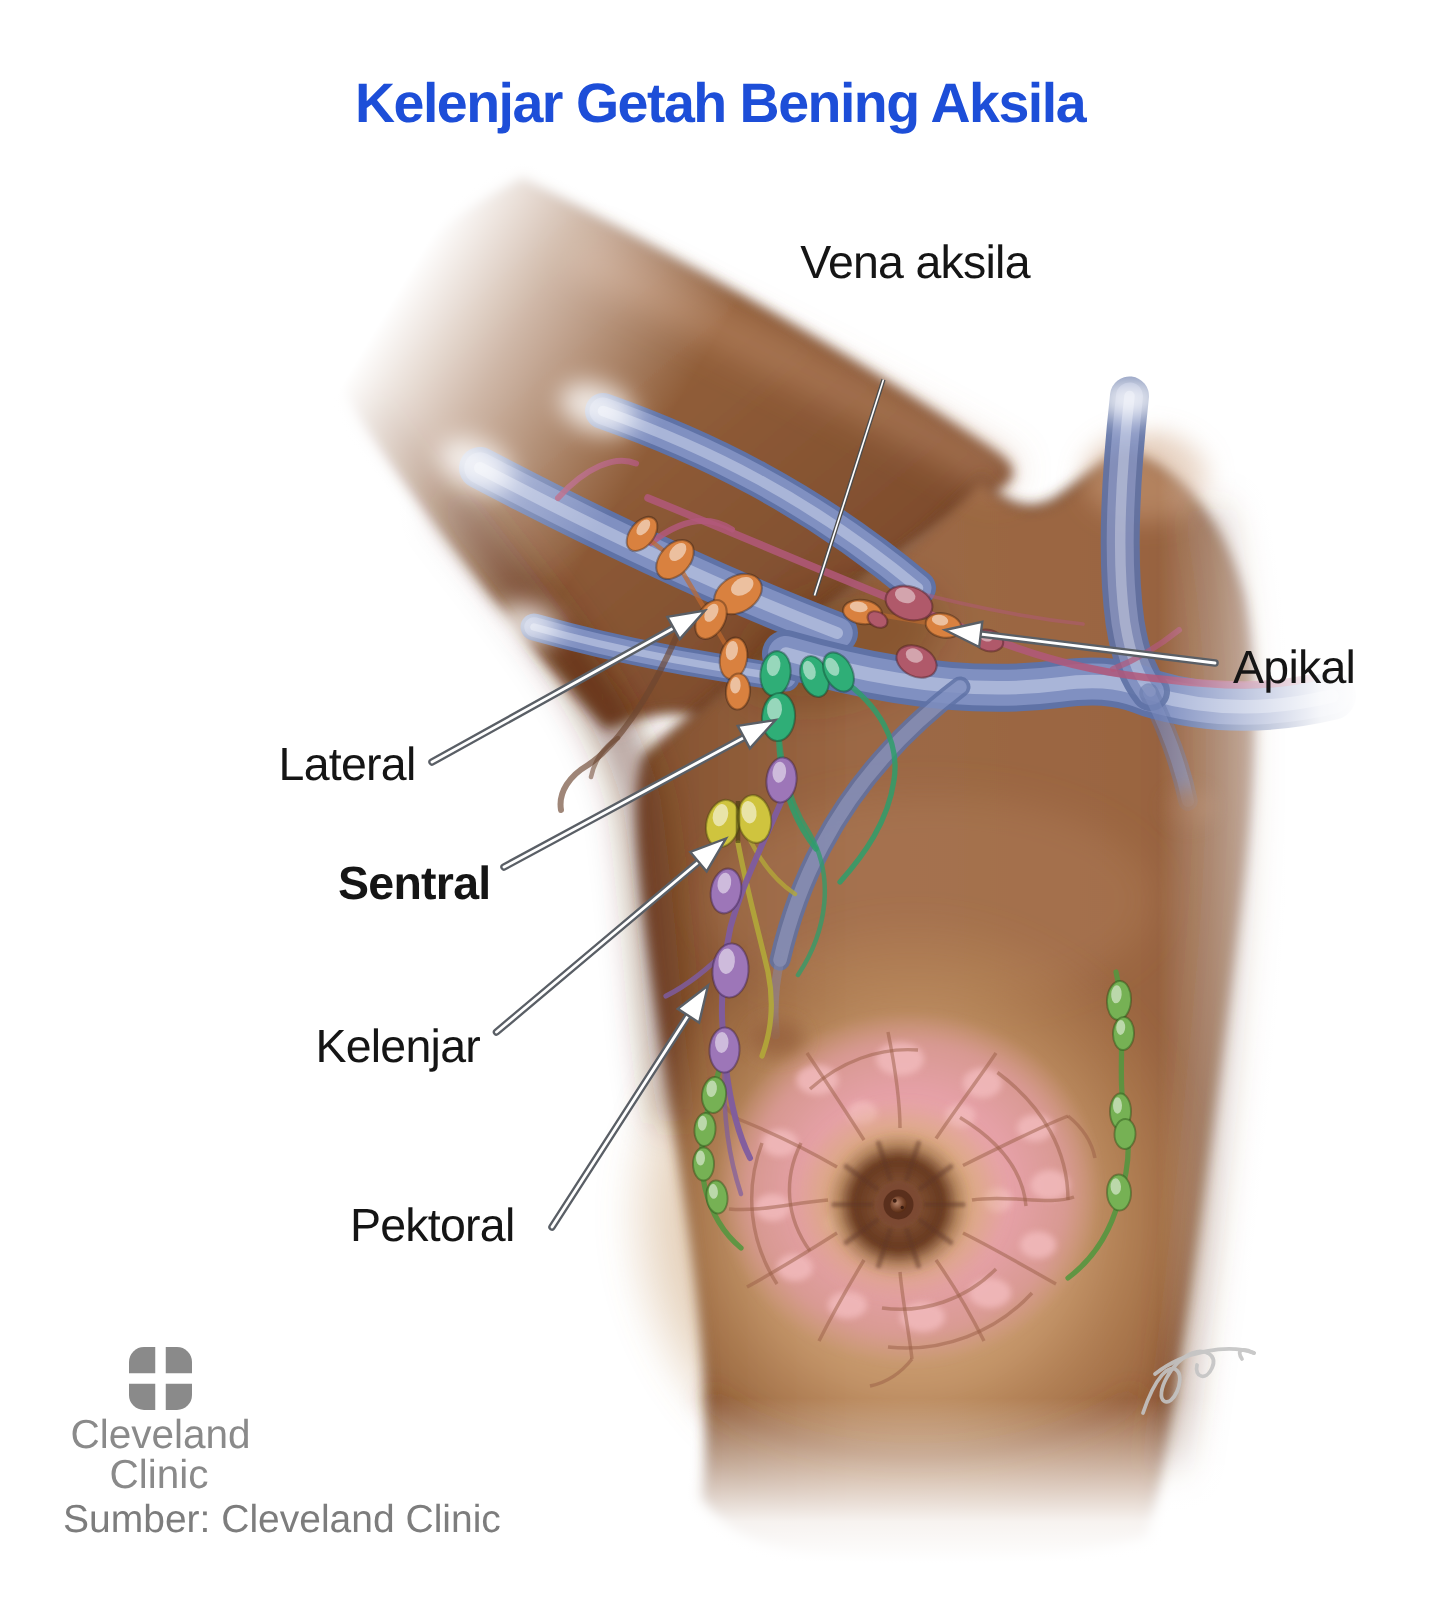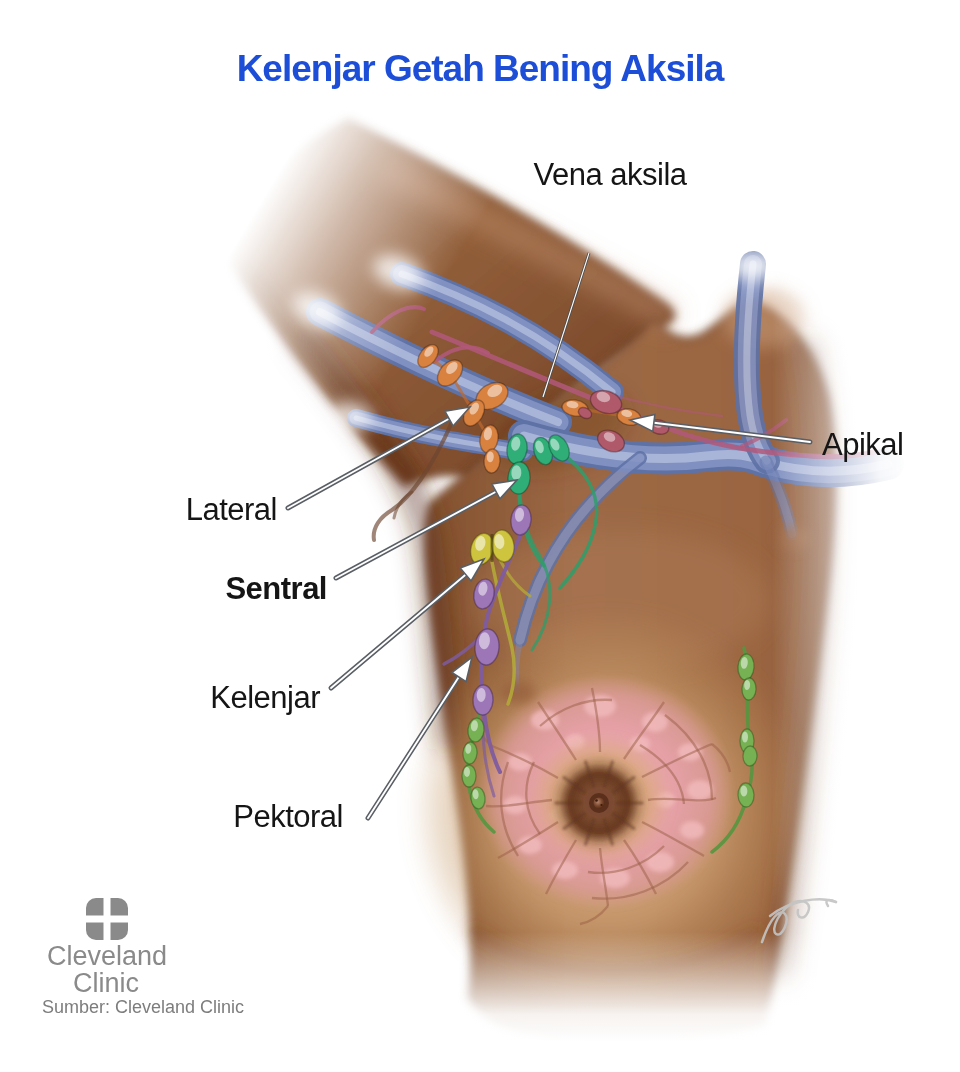--- a/index.html
+++ b/index.html
@@ -11,21 +11,21 @@
   .ann{position:absolute;font-size:31px;letter-spacing:-0.5px;color:#151515;white-space:nowrap;}
   .ann-vena{left:455px;top:152px;width:310px;text-align:center;line-height:46px;}
   .ann-apikal{left:822px;top:427px;text-align:center;}
   .ann-lateral{right:683px;top:492px;}
   .ann-sentral{right:633px;top:571px;font-weight:bold;}
   .ann-posterior{right:640px;top:680px;}
   .ann-pektoral{right:617px;top:799px;}
   .logo-text{position:absolute;left:47px;width:118px;text-align:center;font-size:27px;
              color:#8a8a8a;line-height:27px;}
   .logo-line1{top:943px;} .logo-line2{top:970px;}
-  .source-text{position:absolute;left:42px;top:997px;font-size:18px;color:#7d7d7d;}
+  .source-text{position:absolute;left:42px;top:997px;font-size:26px;color:#7d7d7d;}
   .shaft-outer{stroke:#5a5f66;stroke-width:5;stroke-linecap:round;}
   .shaft-inner{stroke:#ffffff;stroke-width:1.9;stroke-linecap:round;}
   .ahead{fill:#ffffff;stroke:#5a5f66;stroke-width:1.6;stroke-linejoin:miter;}
   .leader-outer{stroke:#4c4c4c;stroke-width:2.8;}
   .leader-inner{stroke:#ffffff;stroke-width:1.1;}
   .web{stroke:#995e46;stroke-width:2.3;fill:none;opacity:0.5;}
   .astreak{stroke:#5d3520;stroke-width:3.5;stroke-linecap:round;opacity:0.45;}
 </style>
 </head>
 <body>

